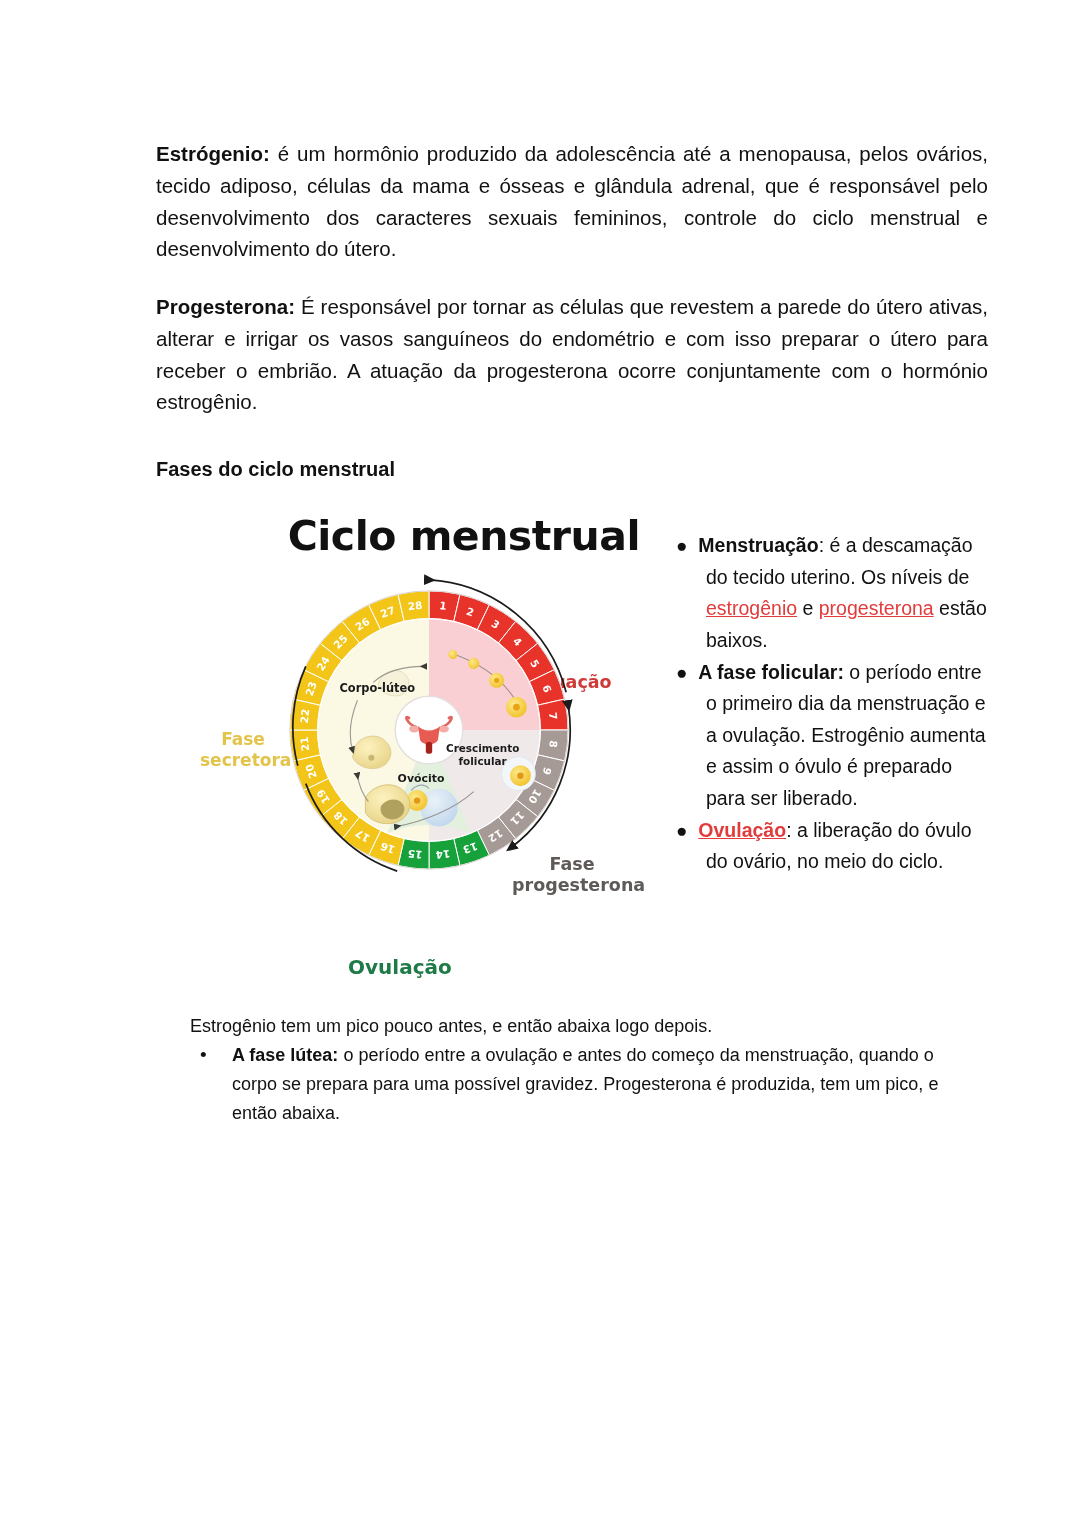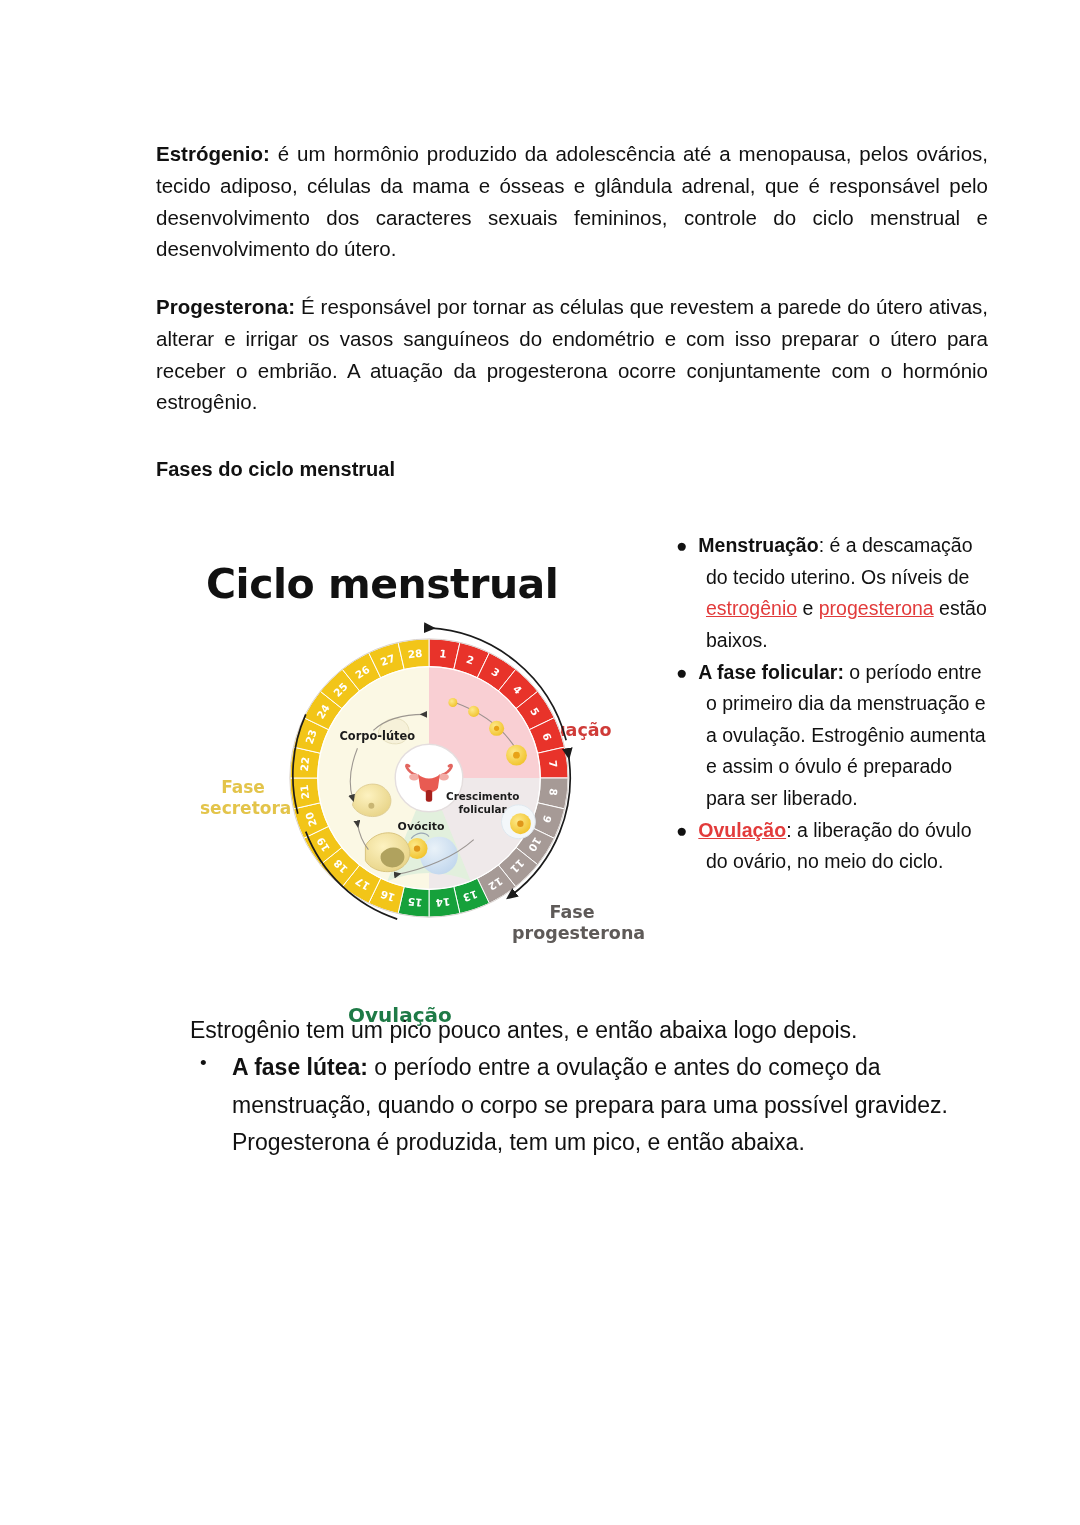--- a/index.html
+++ b/index.html
@@ -66,24 +66,23 @@
     top: 0;
     width: 440px;
     height: 440px;
   }
   .fig-title {
     font-family: "DejaVu Sans", sans-serif;
     font-weight: bold;
     font-size: 41px;
     color: #111;
     letter-spacing: -0.5px;
-    text-align: left;
+    text-align: right;
     margin-left: 6px;
     line-height: 1;
-    margin-top: 48px;
   }
   .wheel-wrap {
     position: relative;
     width: 440px;
     height: 370px;
     margin-top: 14px;
   }
   .wheel {
     position: absolute;
     left: 70px;
@@ -109,21 +108,21 @@
     color: #e23b3b;
     text-decoration: underline;
   }
   .lnk-b { color: #e23b3b; text-decoration: underline; font-weight: bold; }
 
   
   .tail {
     position: absolute;
     left: 190px;
     width: 770px;
-    font-size: 23px;
+    font-size: 18px;
     line-height: 1.62;
     color: #111;
   }
   ul.blist {
     list-style: none;
     margin: 0;
     padding: 0;
   }
   ul.blist li {
     position: relative;

